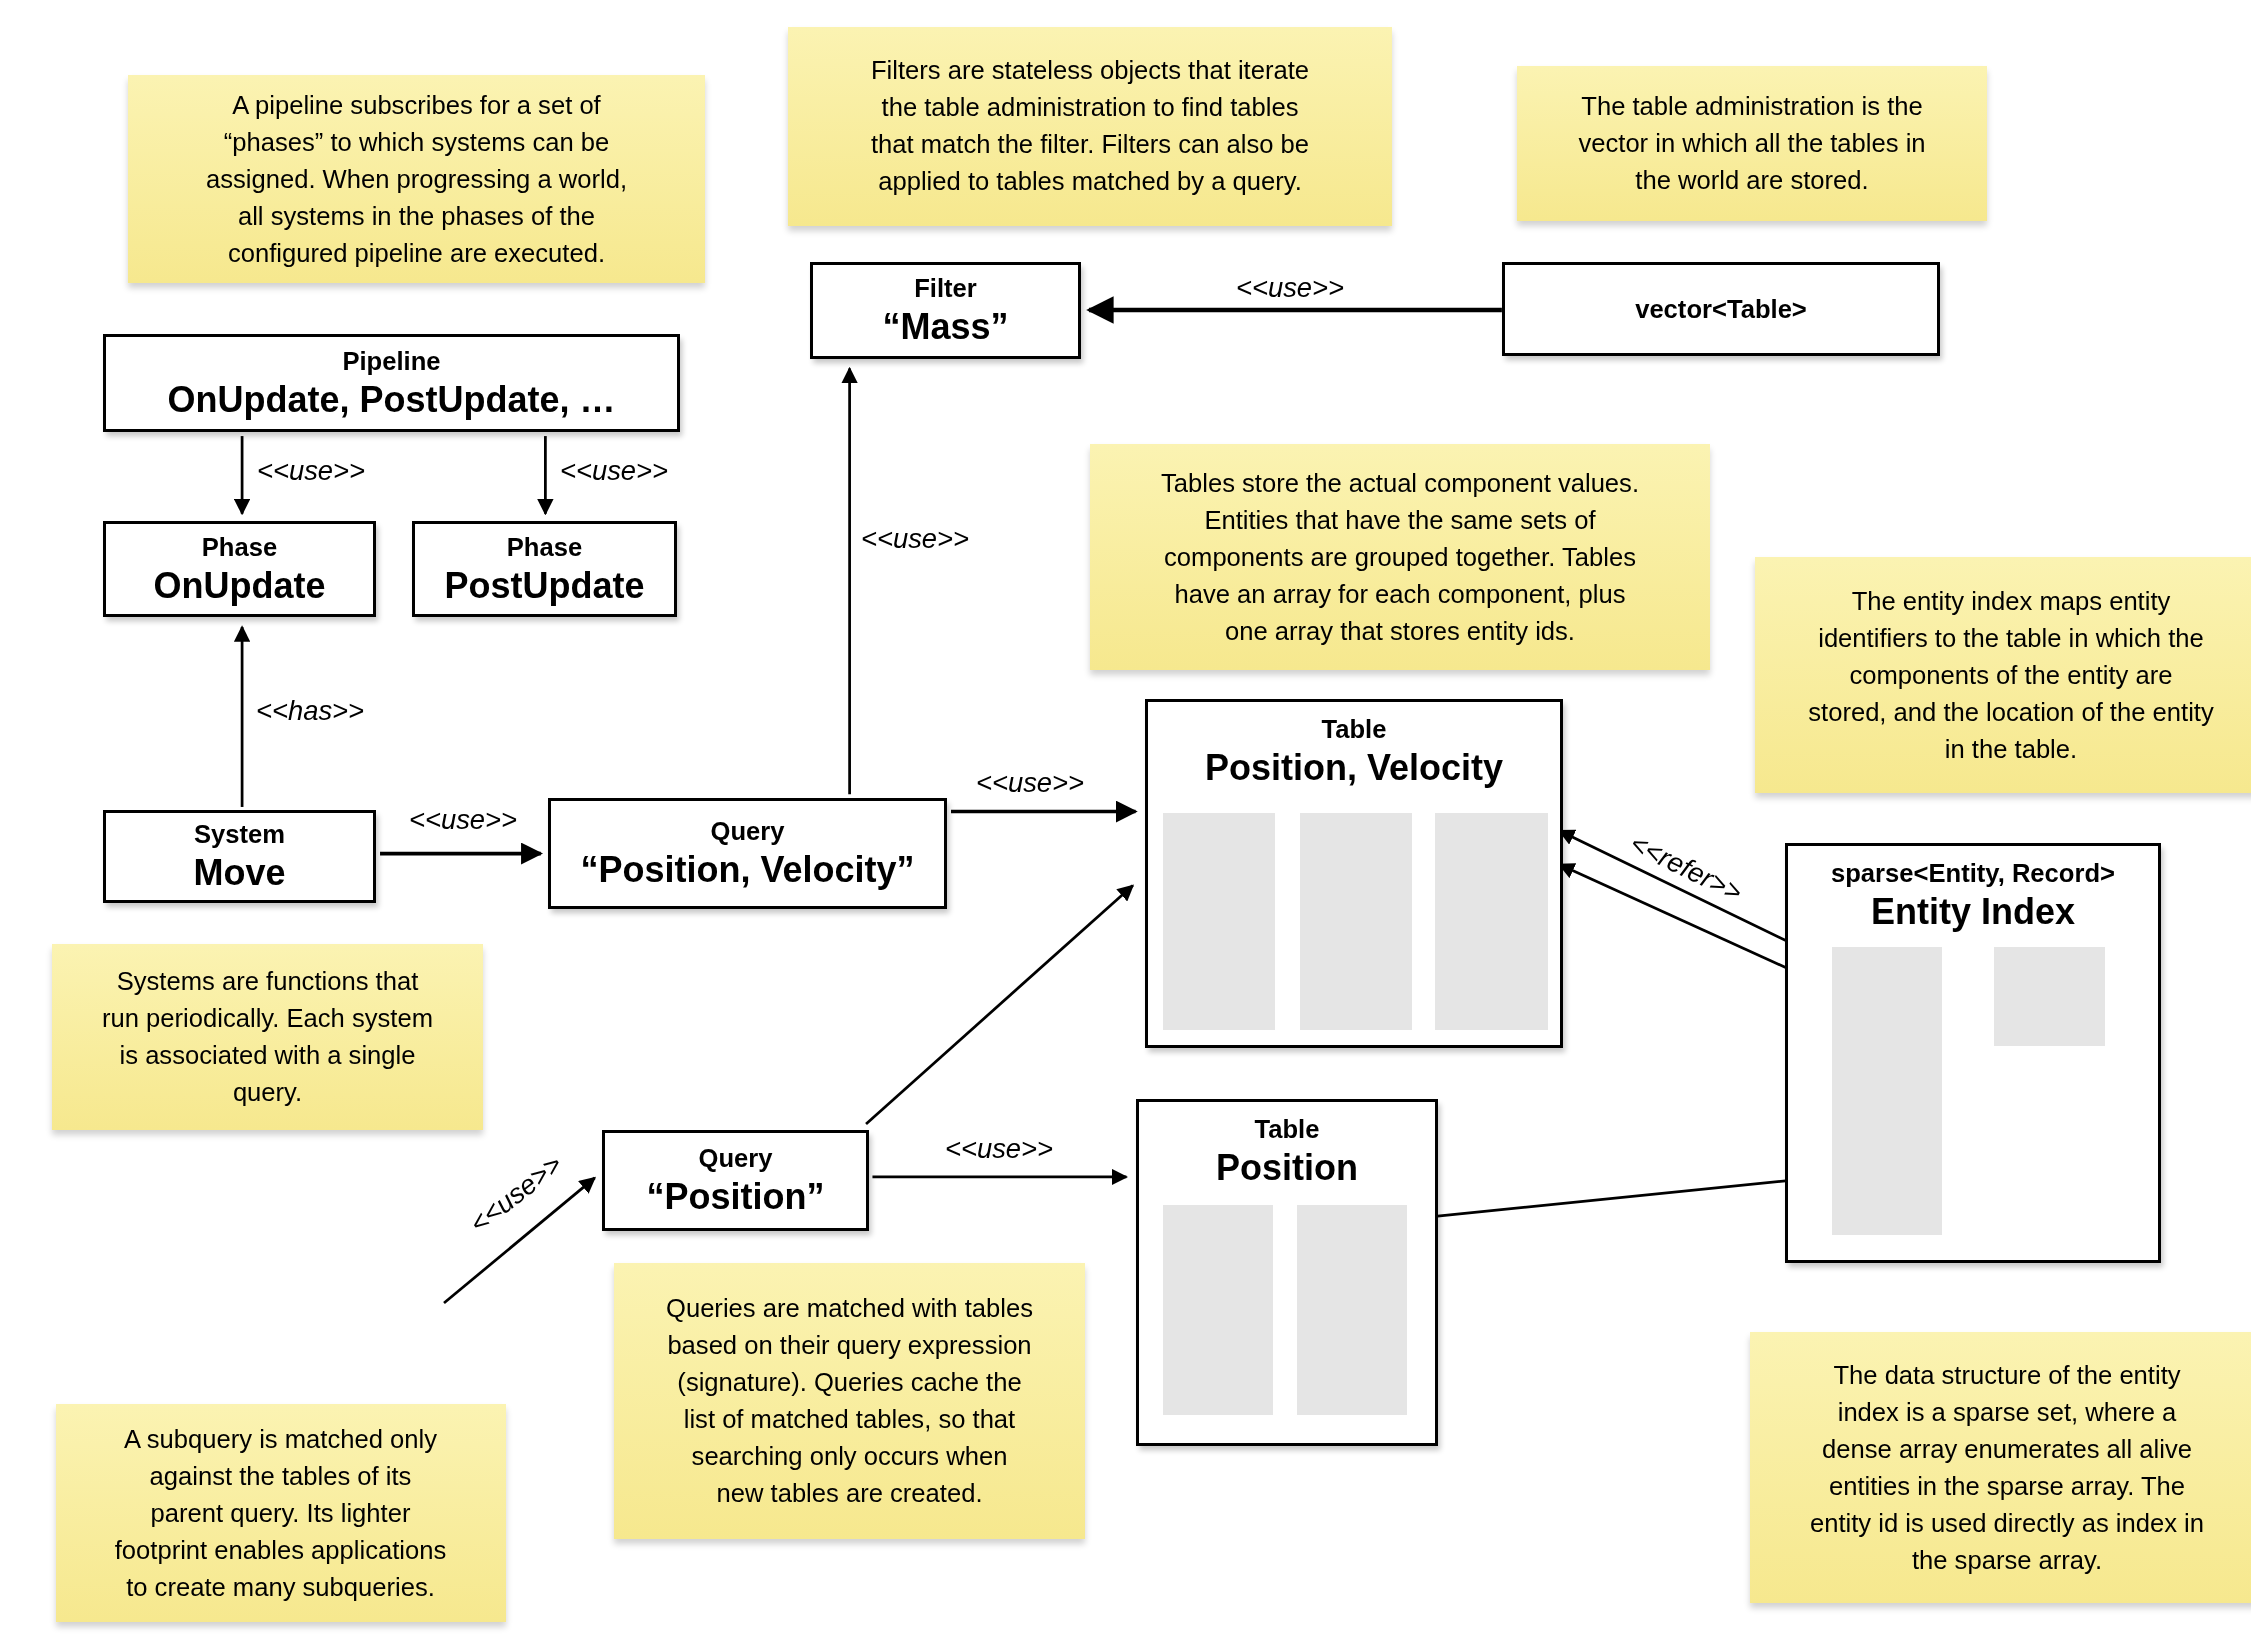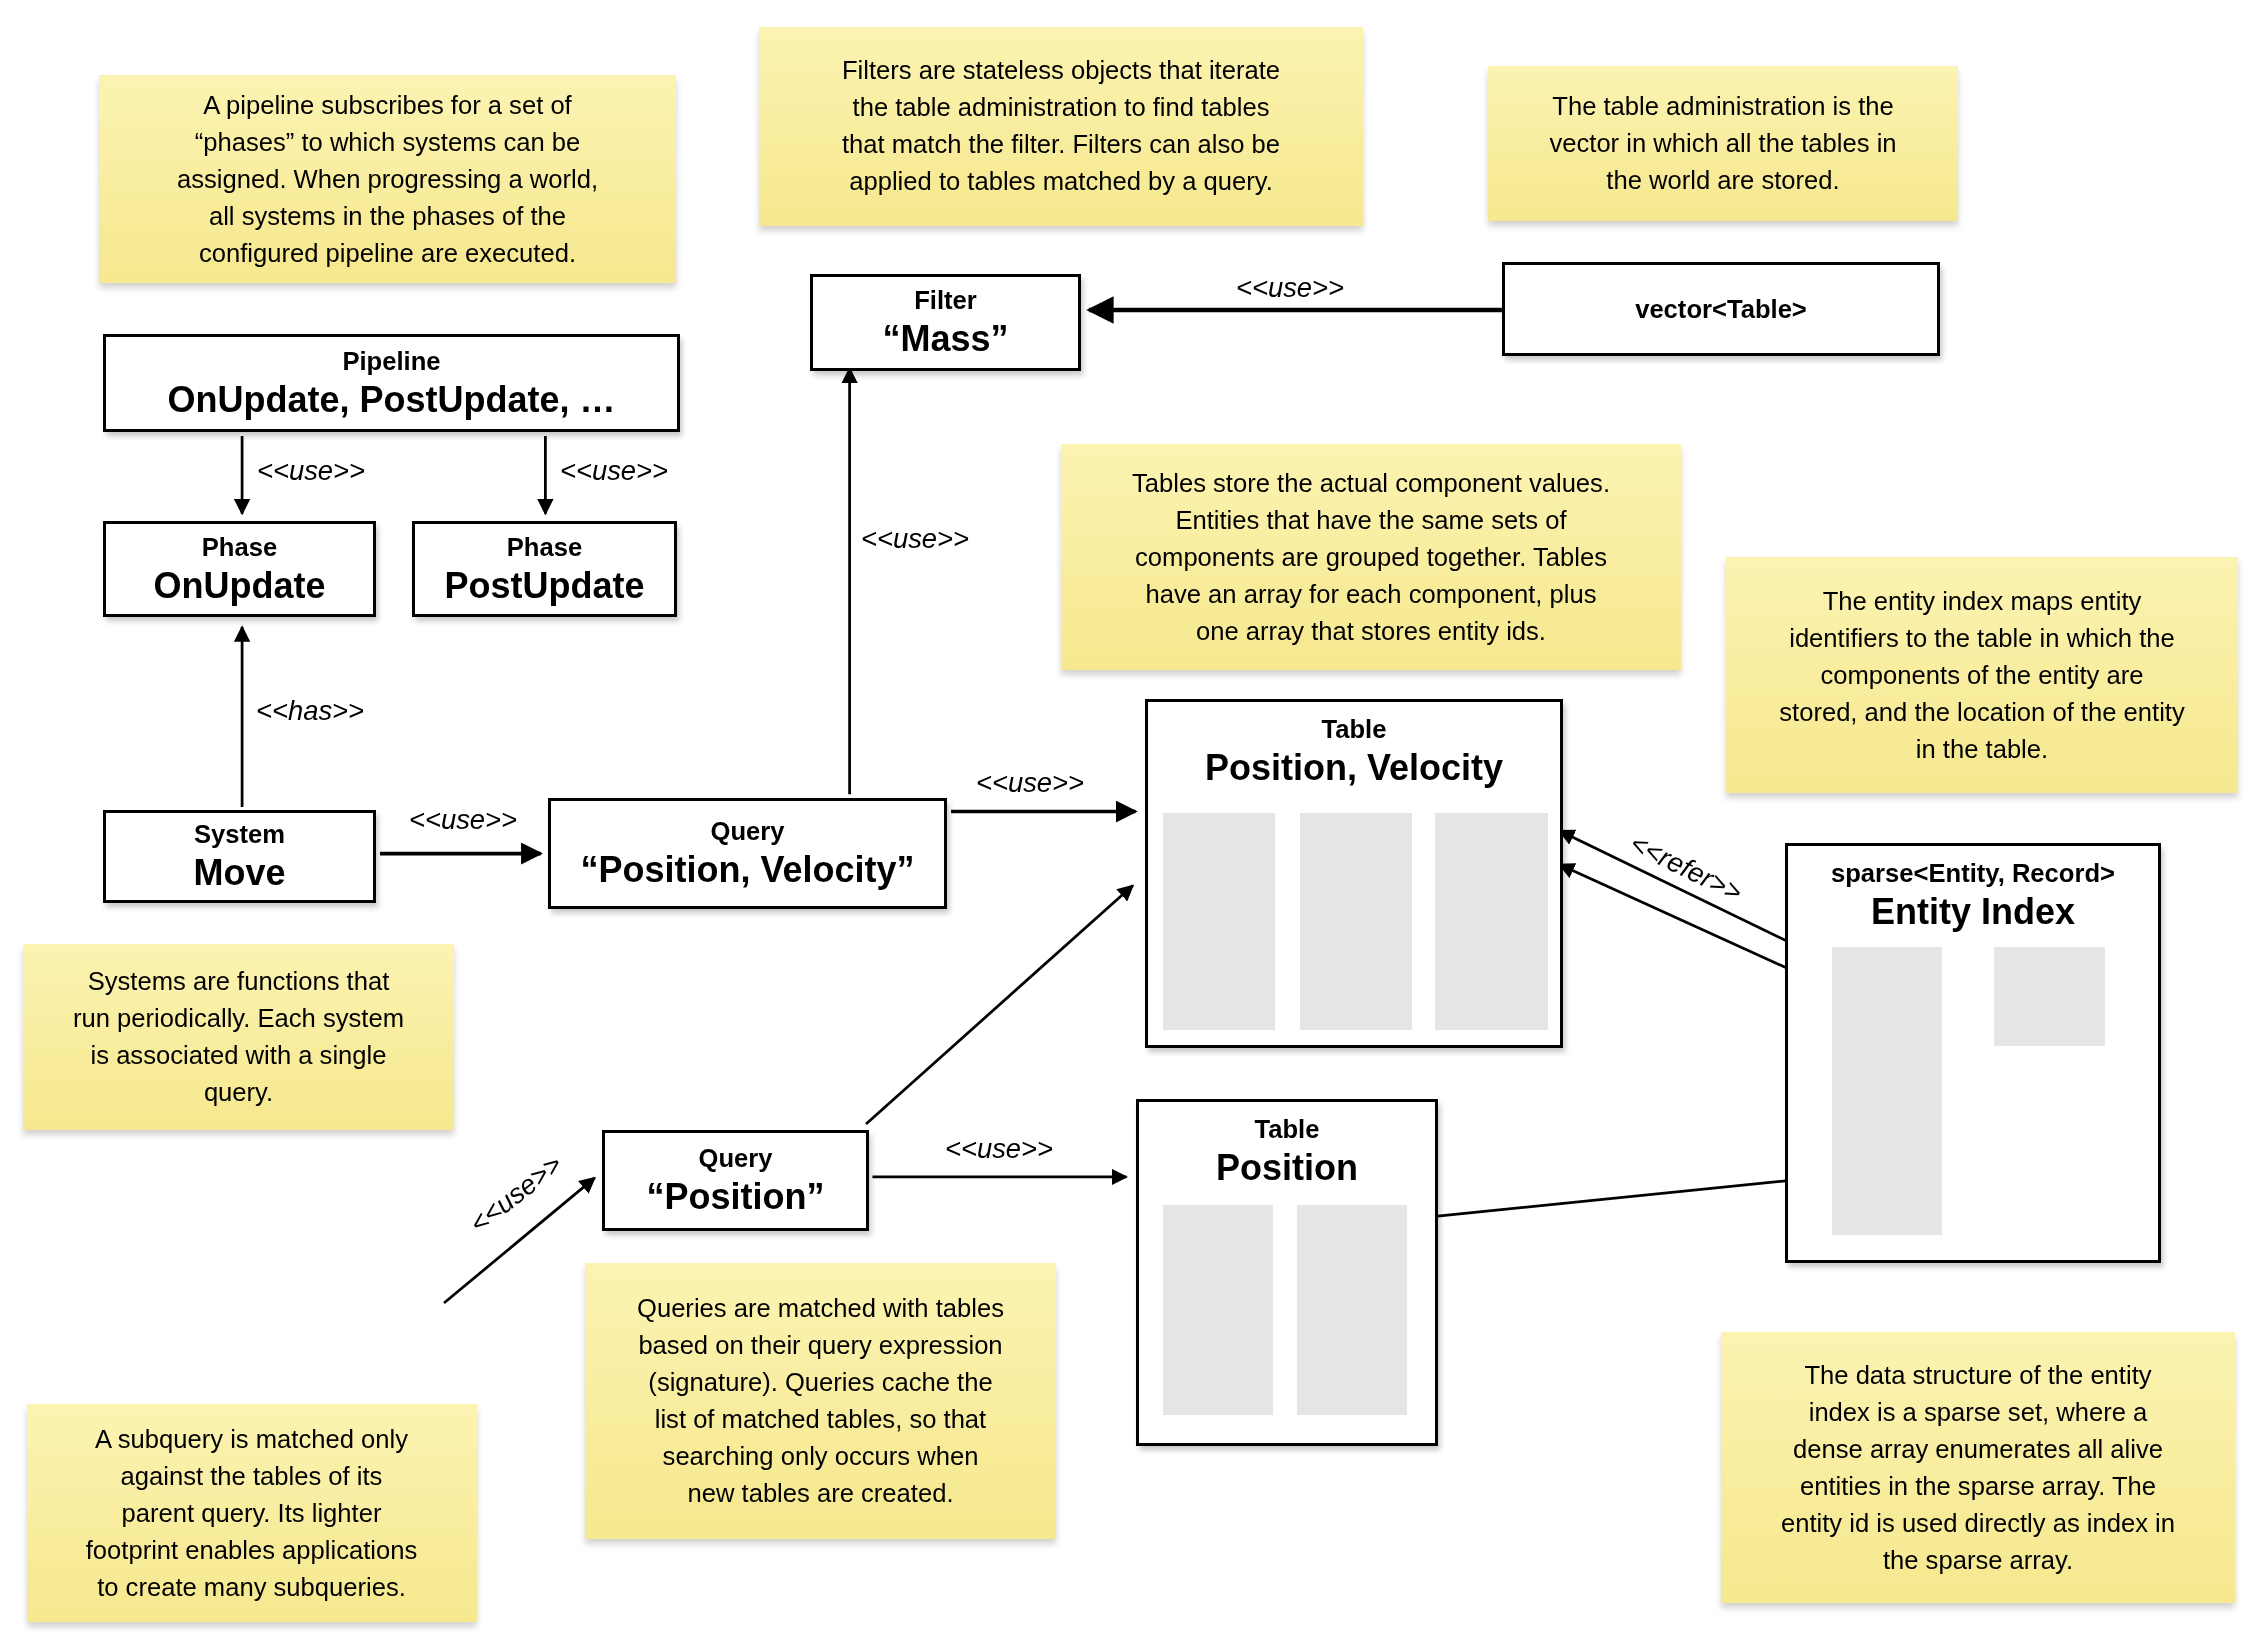--- a/index.html
+++ b/index.html
@@ -7,21 +7,21 @@
     position:relative; width:2251px; height:1645px; background:#ffffff;
     font-family:"Liberation Sans", sans-serif; color:#000; overflow:hidden;
   }
   #edges { position:absolute; left:0; top:0; width:2251px; height:1645px; }
   .note {
     position:absolute; box-sizing:border-box;
     background:linear-gradient(180deg,#FBF3B2 0%, #F6E88E 100%);
     box-shadow:0 4.6px 6.4px rgba(0,0,0,0.18);
     display:flex; align-items:center; justify-content:center;
     text-align:center; white-space:pre-line;
-    font-size:25.6px; line-height:37px; padding:7.3px 11px;
+    font-size:25.6px; line-height:37px; padding:7.3px 11px;margin-left:29px;
   }
   .box {
     position:absolute; box-sizing:border-box; background:#ffffff;
     border:3.7px solid #000000; box-shadow:2.7px 4.6px 5.5px rgba(0,0,0,0.22);
     display:flex; flex-direction:column; align-items:center; justify-content:center;
     text-align:center;
   }
   .box.tbox { justify-content:flex-start; padding-top:11px; }
   .stereo { font-weight:bold; font-size:25.6px; line-height:33px; }
   .bname  { font-weight:bold; font-size:36px; line-height:44px; }
@@ -132,21 +132,21 @@
     <div class="stereo">Query</div>
     <div class="bname">“Position, Velocity”</div>
   </div>
 
   <div class="box" style="left:602px; top:1130px; width:267px; height:101px;">
     <div class="stereo">Query</div>
     <div class="bname">“Position”</div>
   </div>
 
 
-  <div class="box" style="left:810px; top:262px; width:271px; height:97px;margin-top:12px;">
+  <div class="box" style="left:810px; top:262px; width:271px; height:97px;">
     <div class="stereo">Filter</div>
     <div class="bname">“Mass”</div>
   </div>
 
   <div class="box" style="left:1502px; top:262px; width:438px; height:94px;">
     <div class="stereo">vector&lt;Table&gt;</div>
   </div>
 
   <div class="box tbox" style="left:1145px; top:699px; width:418px; height:349px;">
     <div class="stereo">Table</div>

